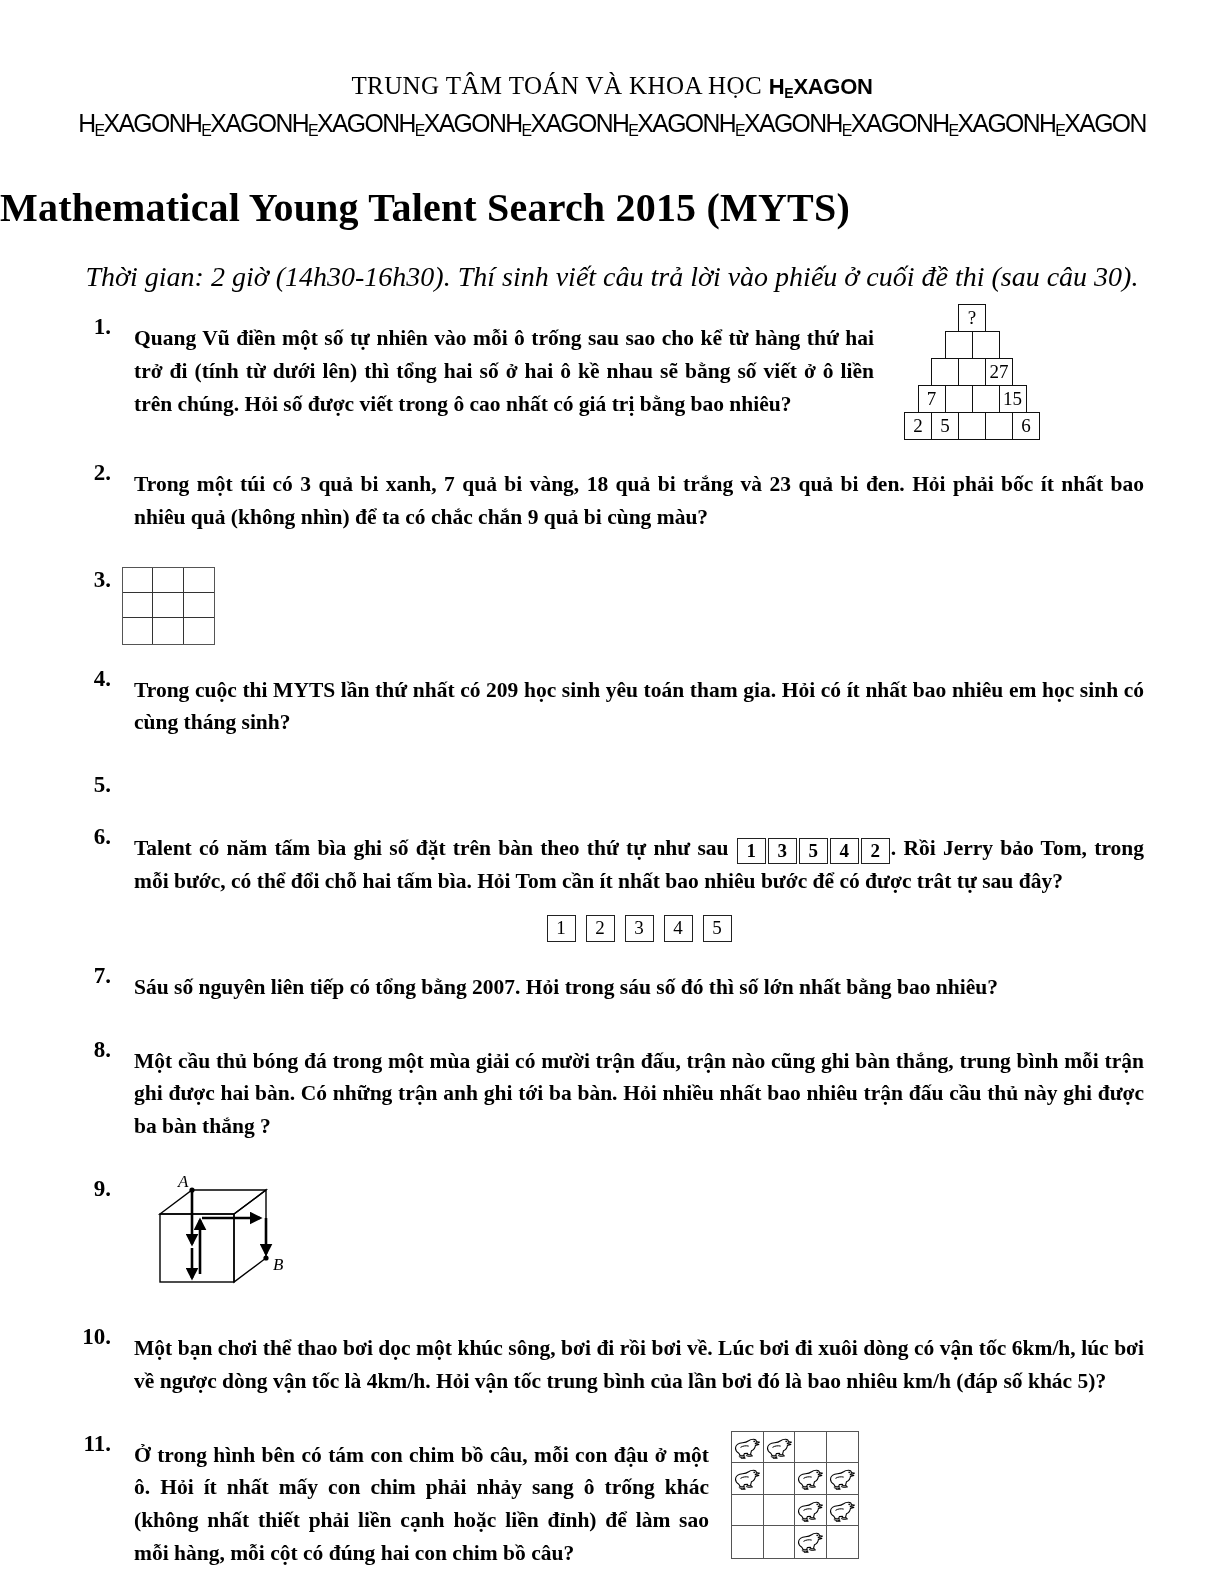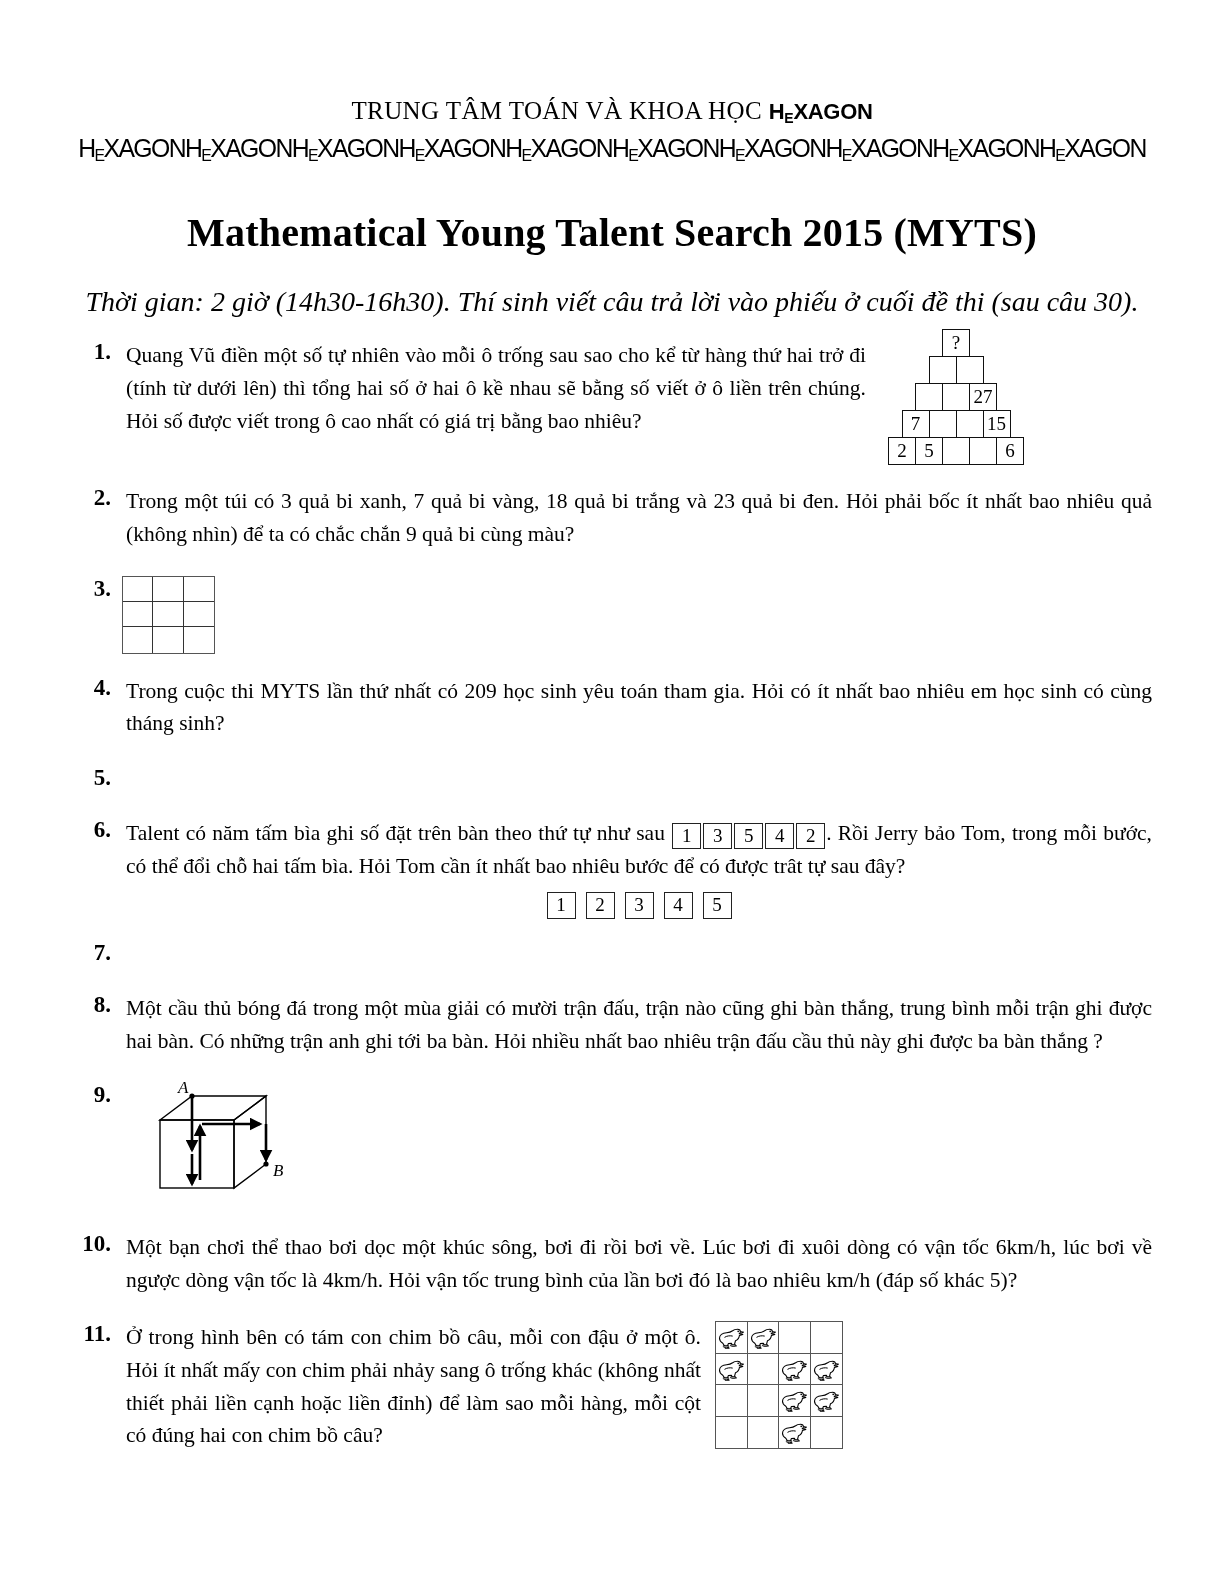--- a/index.html
+++ b/index.html
@@ -20,21 +20,21 @@
     width: 1224px;
     height: 1584px;
     box-sizing: border-box;
   }
 
   
   .hdr-center {
     text-align: center;
     font-size: 25px;
     letter-spacing: 0.4px;
-    margin-top: 97px;
+    margin-top: 72px;
     line-height: 1.1;
     white-space: nowrap;
   }
   .hdr-center .plain { font-variant: normal; }
   .hexlogo {
     font-family: "Liberation Sans", sans-serif;
     font-weight: bold;
     font-size: 22px;
     letter-spacing: -0.3px;
   }
@@ -51,21 +51,21 @@
     white-space: nowrap;
     transform: scaleX(0.99);
   }
   .hdr-band .sub {
     font-size: 16px;
     vertical-align: -0.26em;
   }
 
   
   .doc-title {
-    text-align: center;
+    text-align: left;
     font-size: 40px;
     font-weight: bold;
     margin-top: 44px;
     letter-spacing: 0.2px;
   }
   .doc-subtitle {
     text-align: center;
     font-style: italic;
     font-size: 28px;
     margin-top: 30px;
@@ -90,21 +90,21 @@
     text-align: right;
     font-weight: bold;
     font-size: 23px;
     padding-right: 11px;
     box-sizing: border-box;
   }
   .q-body {
     flex: 1 1 auto;
     text-align: justify;
   }
-  .q-body p { margin: 4px; }
+  .q-body p { margin: 12px; font-weight: bold; }
   .narrow { max-width: 740px; }
   .narrow-2 { max-width: 575px; }
   .q-figwrap {
     display: flex;
     align-items: flex-start;
     gap: 10px;
   }
   .fig-slot {
     flex: 0 0 auto;
     position: relative;
@@ -294,20 +294,23 @@
     <div class="q">
       <div class="q-num">6.</div>
       <div class="q-body">
         <p><span>Talent có năm tấm bìa ghi số đặt trên bàn theo thứ tự như sau </span><span id="cards-inline"><span class="card">1</span><span class="card">3</span><span class="card">5</span><span class="card">4</span><span class="card">2</span></span><span>. Rồi Jerry bảo Tom, trong mỗi bước, có thể đổi chỗ hai tấm bìa. Hỏi Tom cần ít nhất bao nhiêu bước để có được trât tự sau đây?</span></p>
         <div class="cards-row" id="cards-target"><span class="card">1</span><span class="card">2</span><span class="card">3</span><span class="card">4</span><span class="card">5</span></div>
       </div>
     </div>
 
     <div class="q">
       <div class="q-num">7.</div>
+      <div class="q-body">
+        <p>Sáu số nguyên liên tiếp có tổng bằng 2007. Hỏi trong sáu số đó thì số lớn nhất bằng bao nhiêu?</p>
+      </div>
     </div>
 
     <div class="q">
       <div class="q-num">8.</div>
       <div class="q-body">
         <p>Một cầu thủ bóng đá trong một mùa giải có mười trận đấu, trận nào cũng ghi bàn thắng, trung bình mỗi trận ghi được hai bàn. Có những trận anh ghi tới ba bàn. Hỏi nhiều nhất bao nhiêu trận đấu cầu thủ này ghi được ba bàn thắng ?</p>
       </div>
     </div>
 
     <div class="q">

